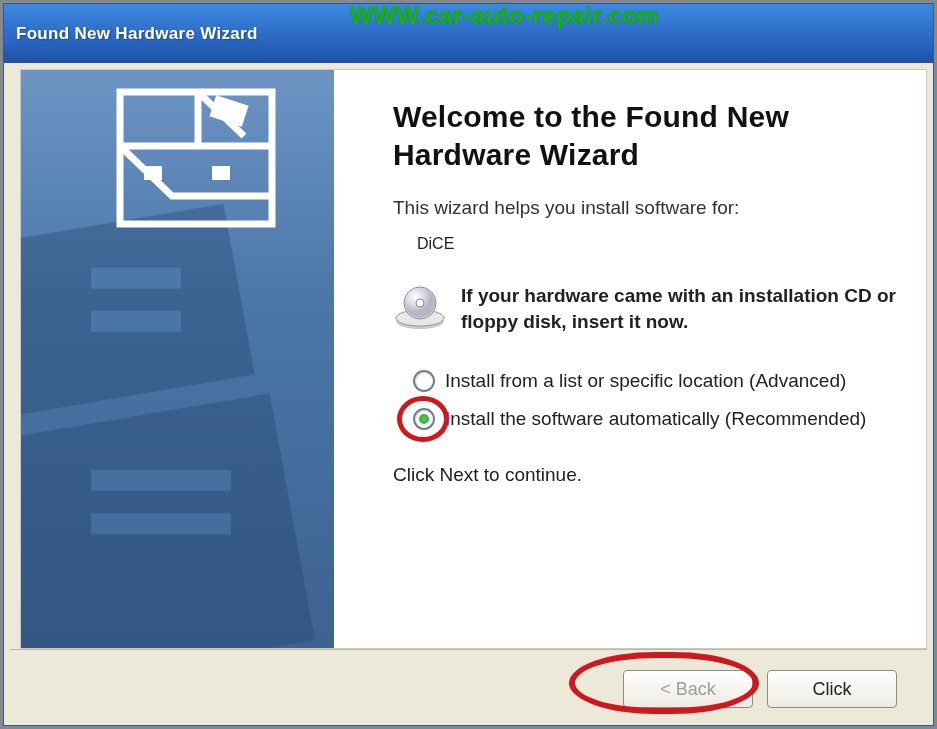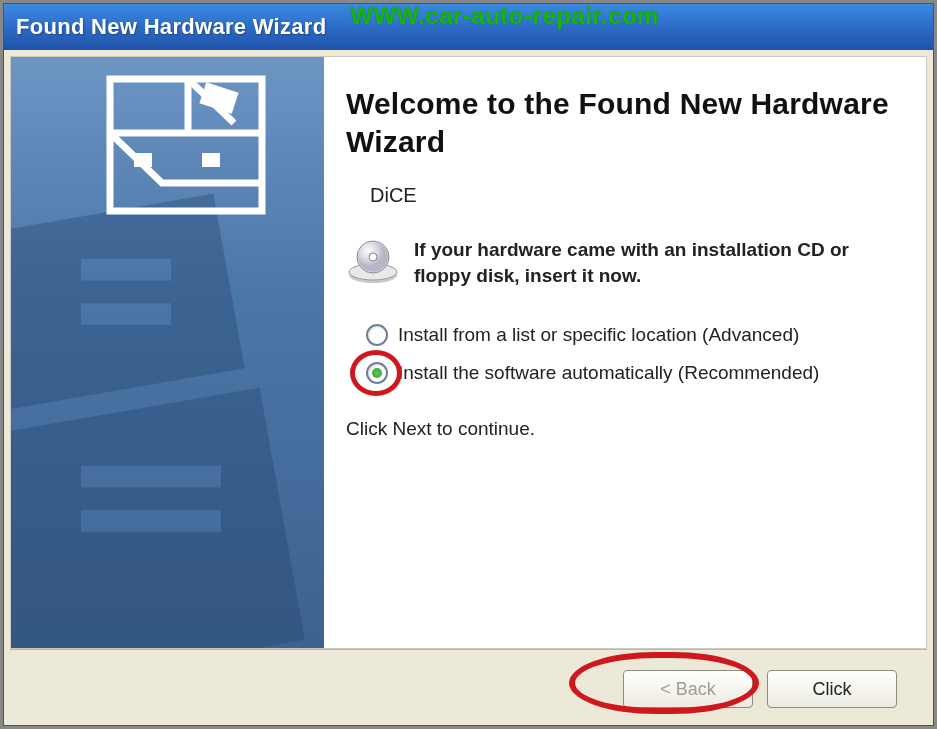--- a/index.html
+++ b/index.html
@@ -18,38 +18,39 @@
     top: 3px;
     left: 3px;
     width: 931px;
     height: 723px;
     border: 1px solid #2a5a9c;
     background: #ece9d8;
     display: flex;
     flex-direction: column;
   }
   .titlebar {
-    height: 46px;
+    height: 59px;
     background: linear-gradient(to bottom, #3b8ae0 0%, #2f6fca 45%, #1e52a8 100%);
     display: flex;
     align-items: center;
     padding: 0 12px;
     color: #ffffff;
-    font-size: 22px;
+    font-size: 17px;
     font-weight: bold;
     letter-spacing: 0.3px;
     text-shadow: 1px 1px 2px rgba(0,0,0,0.3);
   }
   .client {
     flex: 1;
     background: #ffffff;
-    margin: 6px 6px 0 6px;
+    margin: 6px 6px 0 16px;
     display: flex;
     position: relative;
     border: 1px solid #c9c9c0;
+    gap: 37px;
   }
   .sidebar {
     width: 313px;
     background: linear-gradient(to bottom, #6d95c4 0%, #4b76a8 40%, #3e6290 100%);
     position: relative;
     overflow: hidden;
   }
   .sidebar .bg-shape {
     position: absolute;
     inset: 0;
@@ -70,21 +71,21 @@
   }
   .heading {
     font-size: 30px;
     font-weight: bold;
     color: #111;
     line-height: 1.25;
     margin: 8px 0 24px 0;
     letter-spacing: 0.2px;
   }
   .para { font-size: 19px; color: #333; margin: 8px 0 16px 0; }
-  .device { font-size: 20px; margin: 10px 0 30px 24px; }
+  .device { font-size: 16px; margin: 10px 0 30px 24px; }
   .cd-row {
     display: flex;
     align-items: center;
     gap: 14px;
     margin: 30px 0 36px 0;
   }
   .cd-row .cd-icon { width: 54px; height: 48px; flex: 0 0 auto; }
   .cd-row .cd-text { font-size: 19px; font-weight: bold; line-height: 1.35; }
   .question { font-size: 19px; margin: 20px 0 18px 0; }
   .radio-group { margin-left: 20px; }
@@ -208,20 +209,21 @@
           <path d="M82 4 L128 48" stroke="#ffffff" stroke-width="7"></path>
           <rect x="96" y="12" width="34" height="22" fill="#ffffff" transform="rotate(18 113 23)"></rect>
           <rect x="28" y="78" width="18" height="14" fill="#ffffff"></rect>
           <rect x="96" y="78" width="18" height="14" fill="#ffffff"></rect>
         </svg>
       </div>
     </div>
 
     <div class="content">
       <div class="heading">Welcome to the Found New Hardware Wizard</div>
+      <div class="para">This wizard helps you install software for:</div>
       <div class="device">DiCE</div>
 
       <div class="cd-row">
         <div class="cd-icon">
           <svg viewBox="0 0 54 48">
             <ellipse cx="27" cy="36" rx="24" ry="8" fill="#c9c9c9"></ellipse>
             <ellipse cx="27" cy="33" rx="24" ry="8" fill="#e8e8e8" stroke="#999" stroke-width="1"></ellipse>
             <circle cx="27" cy="18" r="16" fill="#eeeeee" stroke="#888" stroke-width="1"></circle>
             <circle cx="27" cy="18" r="15" fill="url(#g1)"></circle>
             <defs>

